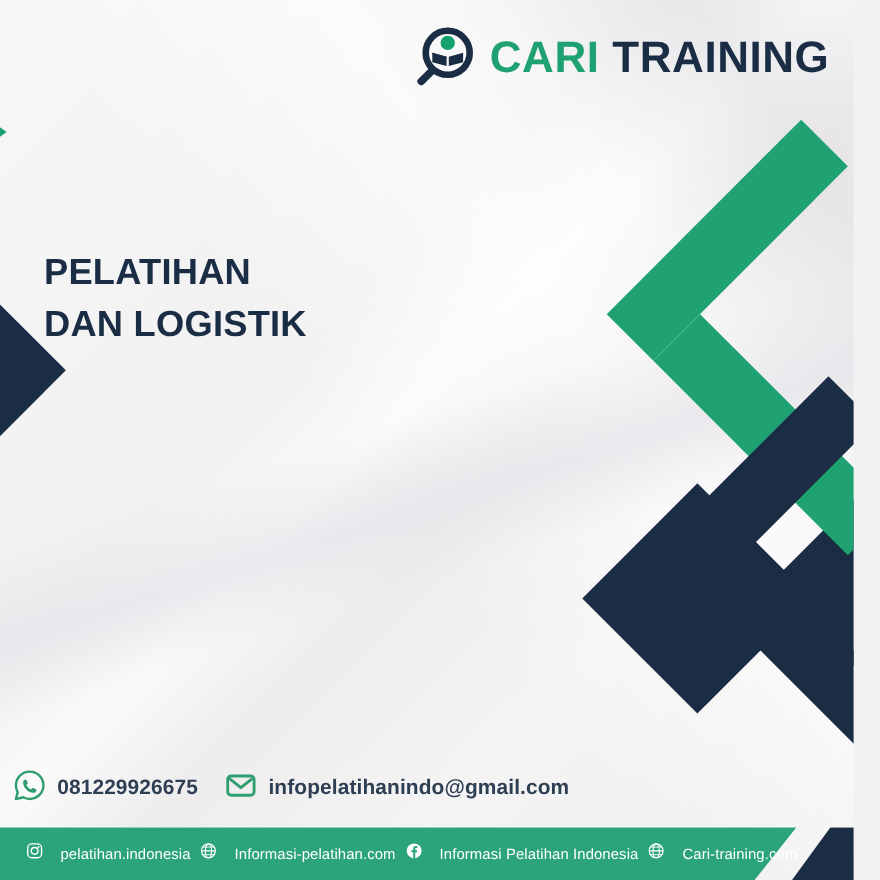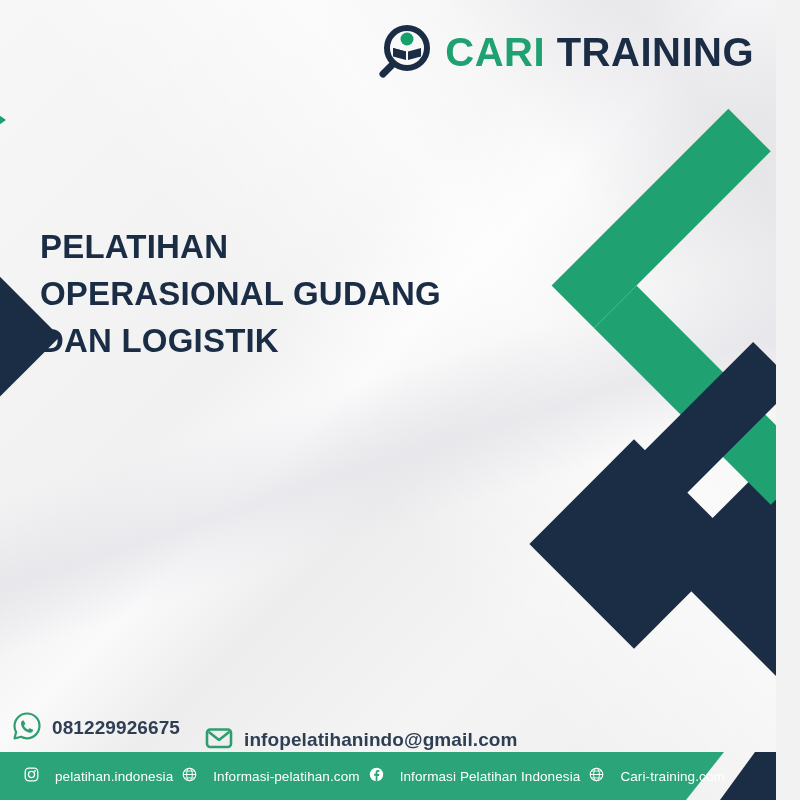--- a/index.html
+++ b/index.html
@@ -174,35 +174,34 @@
       </svg>
     </span>
     <span class="logo-text">
       <span class="w1">CARI</span>
       <span class="w2"> TRAINING</span>
     </span>
   </div>
 
   <div class="headline">
     <div>PELATIHAN</div>
-    <div>OPERASIONAL GUDANG</div>
     <div>DAN LOGISTIK</div>
   </div>
 
   <div class="contact">
     <div class="item">
       <span class="ic">
         <svg width="30" height="30" viewBox="0 0 30 30" xmlns="http://www.w3.org/2000/svg">
           <path d="M15 2.5c-6.9 0-12.5 5.6-12.5 12.5 0 2.2.58 4.3 1.6 6.1L2.5 27.5l6.6-1.7a12.4 12.4 0 0 0 5.9 1.5c6.9 0 12.5-5.6 12.5-12.5S21.9 2.5 15 2.5z" fill="none" stroke="#2f9e6e" stroke-width="2.2" stroke-linejoin="round"></path>
           <path d="M11 9.6c.4-.1.8 0 1 .4l1.2 2.4c.2.4.1.8-.2 1.1l-.8.8c-.2.2-.2.4-.1.6a9 9 0 0 0 3.6 3.6c.2.1.5.1.7-.1l.8-.8c.3-.3.7-.4 1.1-.2l2.4 1.2c.4.2.5.6.4 1-.3 1.2-1.4 2.1-2.7 2.1-4.7 0-9.4-4.7-9.4-9.4 0-1.3.8-2.4 2-2.7z" fill="#2f9e6e"></path>
         </svg>
       </span>
       <span class="txt">081229926675</span>
     </div>
-    <div class="item" style="margin-left:12px;margin-top:24px;">
+    <div class="item" style="margin-left:12px;">
       <span class="ic">
         <svg width="30" height="30" viewBox="0 0 30 30" xmlns="http://www.w3.org/2000/svg">
           <rect x="3" y="6.5" width="24" height="17.5" rx="3.2" fill="none" stroke="#2f9e6e" stroke-width="2.6"></rect>
           <path d="M5.5 9.5 L15 17 L24.5 9.5" fill="none" stroke="#2f9e6e" stroke-width="2.6" stroke-linecap="round" stroke-linejoin="round"></path>
         </svg>
       </span>
       <span class="txt">infopelatihanindo@gmail.com</span>
     </div>
   </div>
 

